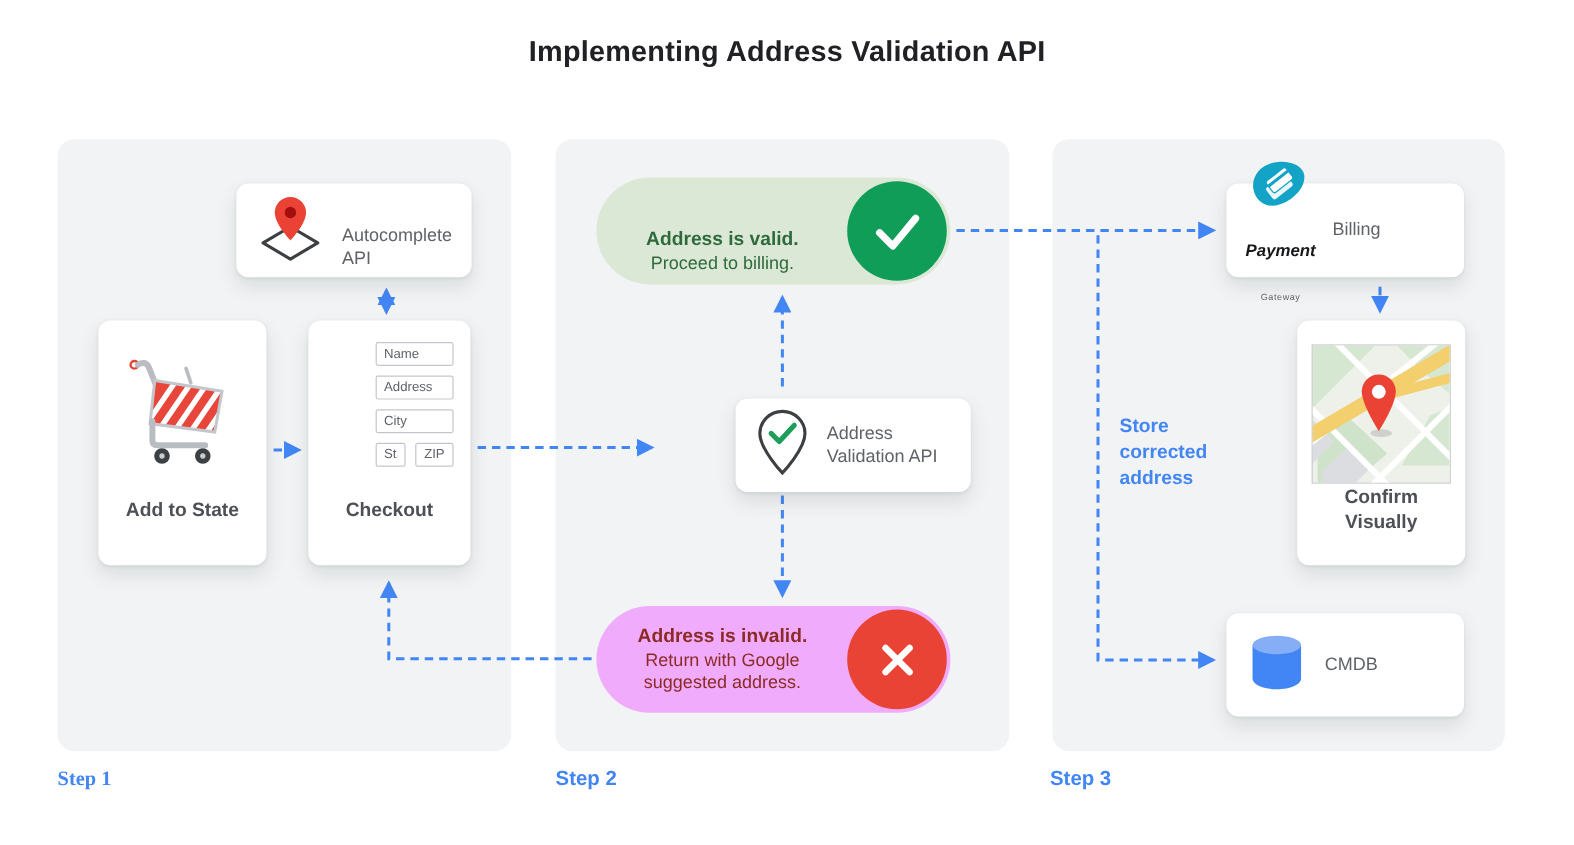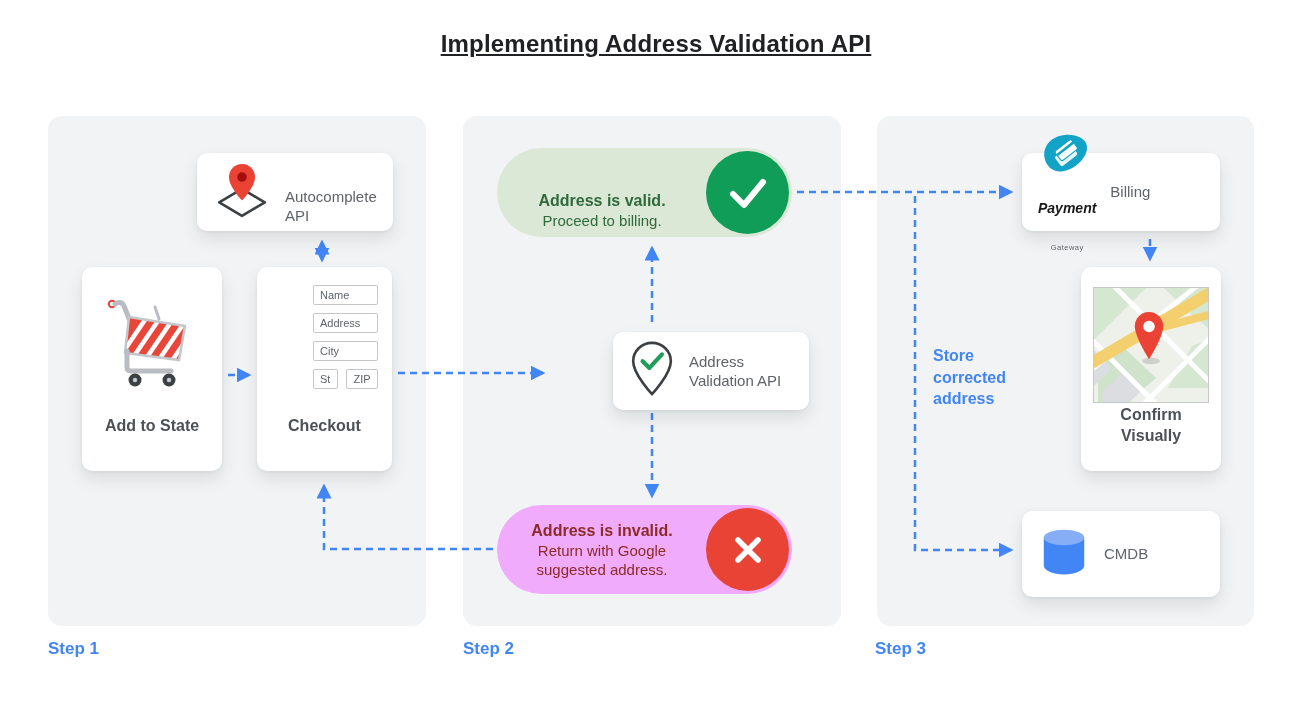--- a/index.html
+++ b/index.html
@@ -1,25 +1,25 @@
 <!DOCTYPE html>
 <html><head>
 <meta charset="utf-8">
 <style>
   html,body{margin:0;padding:0;background:#fff;}
   .canvas{position:relative;width:1312px;height:704px;background:#fff;overflow:hidden;
           font-family:"Liberation Sans",sans-serif;}
   .title{position:absolute;top:30px;left:0;right:0;margin:0;text-align:center;
-         font-size:24px;font-weight:bold;color:#202124;letter-spacing:.2px;text-decoration:underline;}
+         font-size:24px;font-weight:bold;color:#202124;letter-spacing:.2px;}
   .panel{position:absolute;background:#f1f3f4;border-radius:14px;}
   #panel1{left:48px;top:116px;width:378px;height:510px;}
   #panel2{left:463px;top:116px;width:378px;height:510px;}
   #panel3{left:877px;top:116px;width:377px;height:510px;}
   .step-label{position:absolute;color:#4285f4;font-weight:bold;font-size:17px;}
-  #step1-label{left:48px;top:639px;}
+  #step1-label{left:48px;top:639px;font-family:Liberation Serif, serif;}
   #step2-label{left:463px;top:639px;}
   #step3-label{left:875px;top:639px;}
   .arrows{position:absolute;left:0;top:0;z-index:1;pointer-events:none;}
   .card{position:absolute;background:#fff;border-radius:10px;z-index:2;
         box-shadow:0 8px 16px rgba(60,64,67,.12),0 1px 3px rgba(60,64,67,.08);}
   .api-card{display:flex;align-items:center;gap:14px;padding:0 16px;box-sizing:border-box;}
   .api-label{font-size:15px;color:#5f6368;line-height:1.3;}
   #autocomplete-card{left:197px;top:153px;width:196px;height:78px;}
   #autocomplete-card .api-label{width:105px;margin-top:28px;}
   #validation-card{left:581px;top:332px;width:196px;height:78px;margin-left:32px;}

